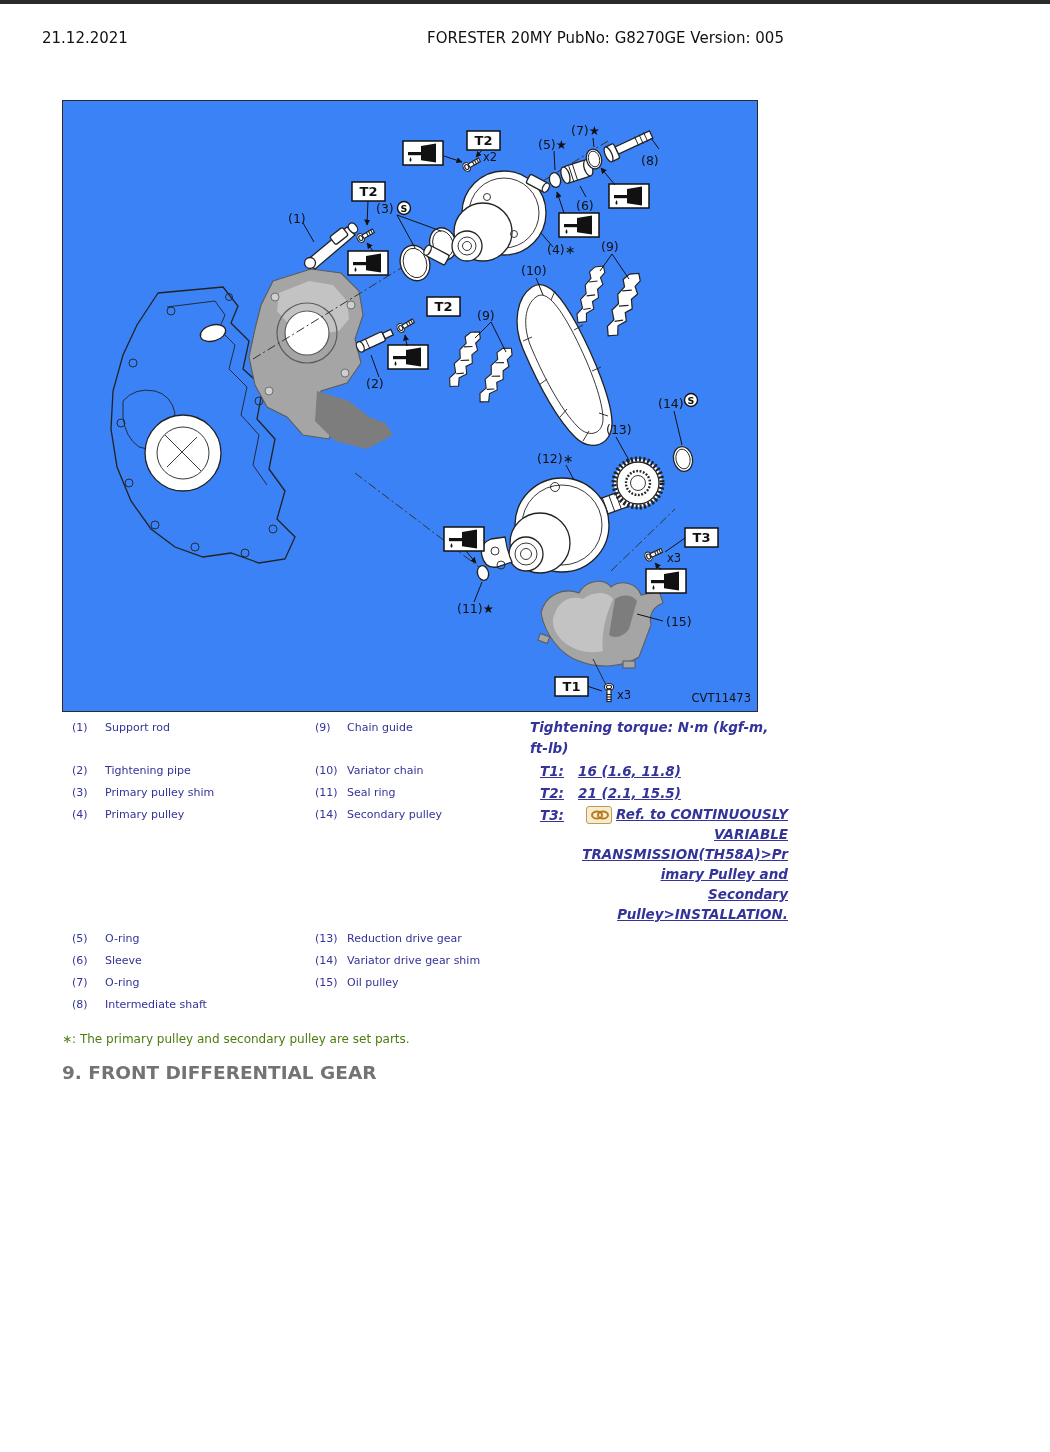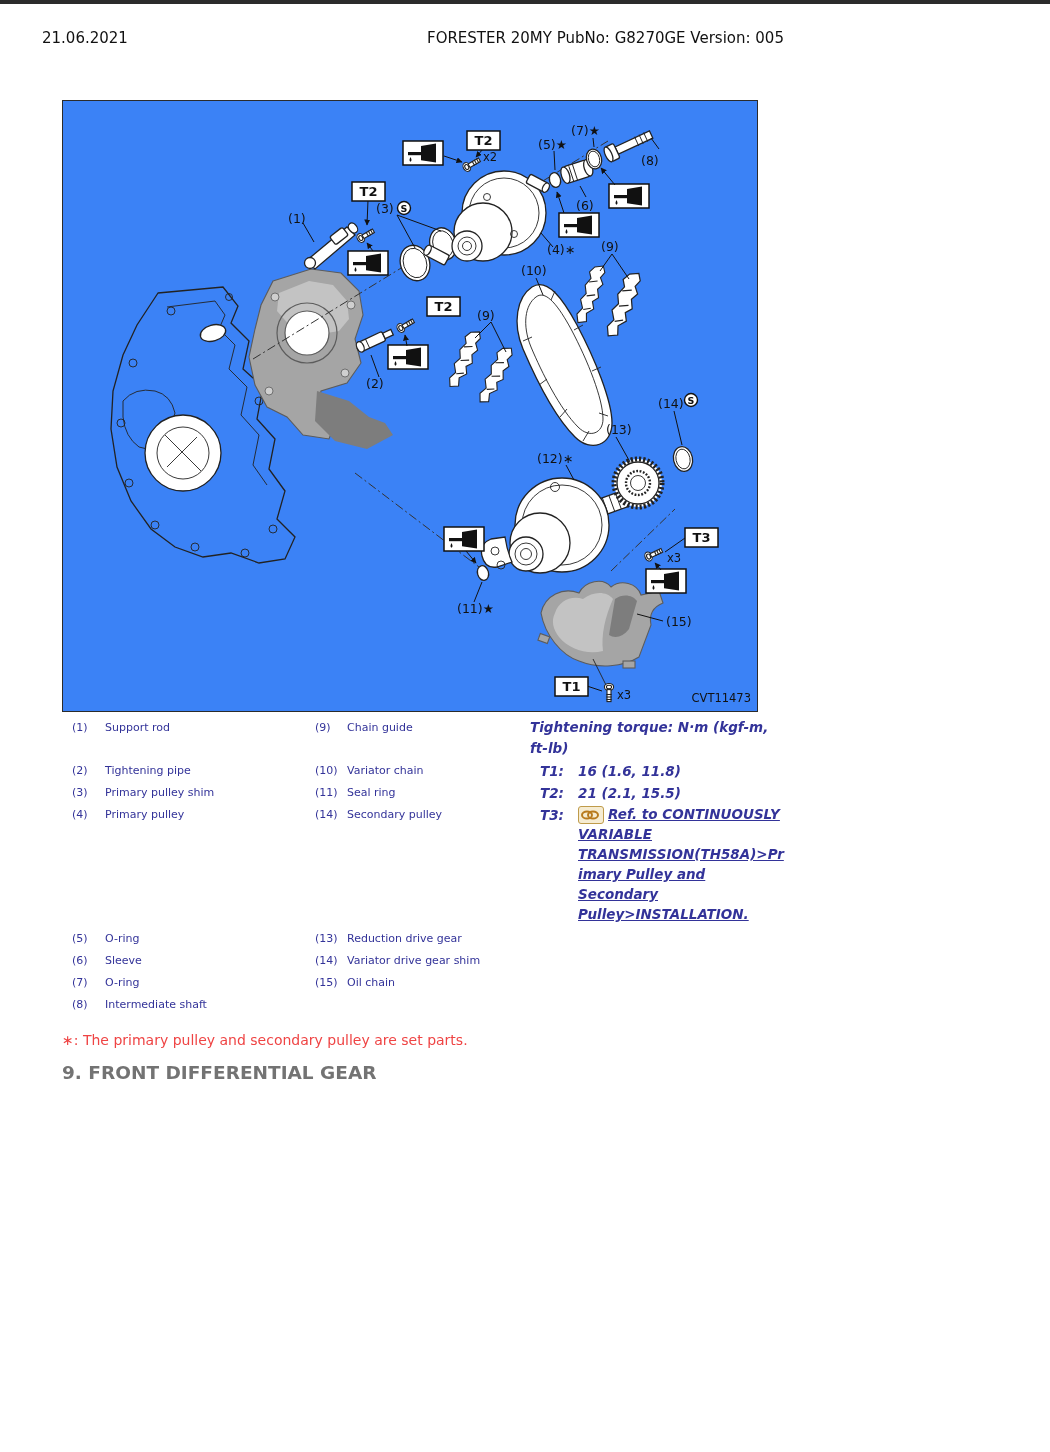--- a/index.html
+++ b/index.html
@@ -12,28 +12,28 @@
   #figure-box{position:absolute;left:62px;top:100px;width:694px;height:610px;border:1px solid #2b2b2b;background:#3b82f6;}
   
   #parts-grid{position:absolute;left:62px;top:717px;display:grid;
               grid-template-columns:243px 225px 260px;
               grid-template-rows:43px 22px 22px 124px 22px 22px 22px 22px;}
   .pcell{color:#333399;font-size:11px;line-height:22px;white-space:nowrap;align-self:start;}
   .pnum{display:inline-block;width:33px;padding-left:10px;}
   .c2 .pnum{width:32px;}
   .torq{color:#333399;font-size:13.5px;font-weight:bold;font-style:italic;align-self:start;}
   #torq-heading{width:245px;line-height:21px;white-space:normal;}
-  .trow{display:flex;line-height:22px;}
+  .trow{display:flex;line-height:22px;text-decoration:underline;}
   .tlab{width:30px;padding-left:10px;flex:0 0 aupx;flex-shrink:0;}
   .tlab{flex:0 0 38px;}
   .t3link{width:210px;line-height:20px;overflow-wrap:break-word;white-space:normal;
-          text-decoration:underline;color:#333399;cursor:pointer;}
+          text-decoration:underline;color:#333399;cursor:pointer;text-align:right;}
   #link-icon-box{display:inline-block;width:24px;height:16px;background:#f6ecd2;border:1px solid #bf9b4a;
                  border-radius:3px;vertical-align:-3px;margin-right:4px;}
-  #note-line{position:absolute;left:62px;top:1032px;font-size:14px;color:#ef4444;text-align:right;}
+  #note-line{position:absolute;left:62px;top:1032px;font-size:12px;color:#4d7c0f;text-align:right;}
   #section-heading{position:absolute;left:62px;top:1062px;font-size:18.5px;font-weight:bold;color:#737373;}
   
   svg text{font-family:"DejaVu Sans","Liberation Sans",sans-serif;}
   .lbl{font-size:12.5px;fill:#111;}
   .tbx{font-size:13px;font-weight:bold;fill:#111;text-anchor:middle;}
   .qty{font-size:11.5px;fill:#111;}
   .ssym{font-size:9.5px;font-weight:bold;fill:#111;text-anchor:middle;}
   .code{font-size:11.5px;fill:#111;text-anchor:end;}
   .ln{stroke:#222;fill:none;stroke-width:1.3;}
   .part{fill:#fff;stroke:#222;stroke-width:1.3;}
@@ -43,21 +43,21 @@
   .gray{fill:#a5a5a5;stroke:#5c5c5c;stroke-width:1.1;}
   .gray2{fill:#c3c3c3;stroke:none;}
   .gray3{fill:#7d7d7d;stroke:none;}
   .tboxr{fill:#fff;stroke:#111;stroke-width:1.5;}
 </style>
 </head>
 <body>
 
 <div id="page">
   <div id="topbar"></div>
-  <div class="hdr" id="hdr-date">21.06.2021</div>
+  <div class="hdr" id="hdr-date">21.12.2021</div>
   <div class="hdr" id="hdr-title">FORESTER 20MY PubNo: G8270GE Version: 005</div>
 
   <div id="figure-box">
     <svg width="692" height="608" viewBox="0 0 692 608">
       <defs>
         <marker id="ar" markerWidth="7" markerHeight="7" refX="5.5" refY="3" orient="auto">
           <path d="M0,0 L6,3 L0,6 Z" fill="#111"></path>
         </marker>
         <g id="gr">
           <rect x="0" y="0" width="40" height="24" fill="#fff" stroke="#111" stroke-width="1.5"></rect>
@@ -391,19 +391,19 @@
               <ellipse cx="8" cy="7" rx="5" ry="3.6" fill="none" stroke="#b87a1e" stroke-width="2"></ellipse>
               <ellipse cx="14" cy="7" rx="5" ry="3.6" fill="none" stroke="#b87a1e" stroke-width="2"></ellipse>
             </svg></span><span>Ref. to CONTINUOUSLY VARIABLE TRANSMISSION(TH58A)&gt;Primary Pulley and Secondary Pulley&gt;INSTALLATION.</span></span>
     </div>
 
     <div class="pcell c1" style="grid-row:5;grid-column:1"><span class="pnum">(5)</span><span>O-ring</span></div>
     <div class="pcell c2" style="grid-row:5;grid-column:2"><span class="pnum">(13)</span><span>Reduction drive gear</span></div>
     <div class="pcell c1" style="grid-row:6;grid-column:1"><span class="pnum">(6)</span><span>Sleeve</span></div>
     <div class="pcell c2" style="grid-row:6;grid-column:2"><span class="pnum">(14)</span><span>Variator drive gear shim</span></div>
     <div class="pcell c1" style="grid-row:7;grid-column:1"><span class="pnum">(7)</span><span>O-ring</span></div>
-    <div class="pcell c2" style="grid-row:7;grid-column:2"><span class="pnum">(15)</span><span>Oil chain</span></div>
+    <div class="pcell c2" style="grid-row:7;grid-column:2"><span class="pnum">(15)</span><span>Oil pulley</span></div>
     <div class="pcell c1" style="grid-row:8;grid-column:1"><span class="pnum">(8)</span><span>Intermediate shaft</span></div>
   </div>
 
   <div id="note-line">∗: The primary pulley and secondary pulley are set parts.</div>
   <h2 id="section-heading" style="margin:0">9. FRONT DIFFERENTIAL GEAR</h2>
 </div>
 
 </body></html>

